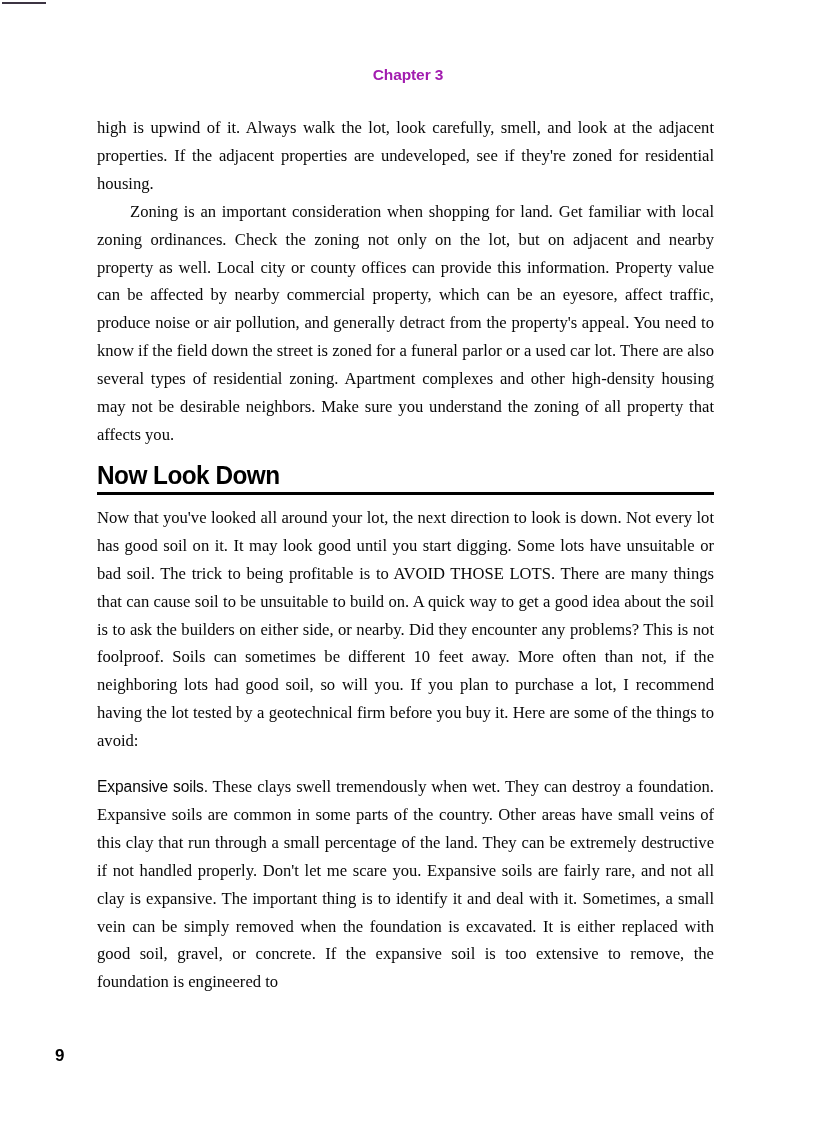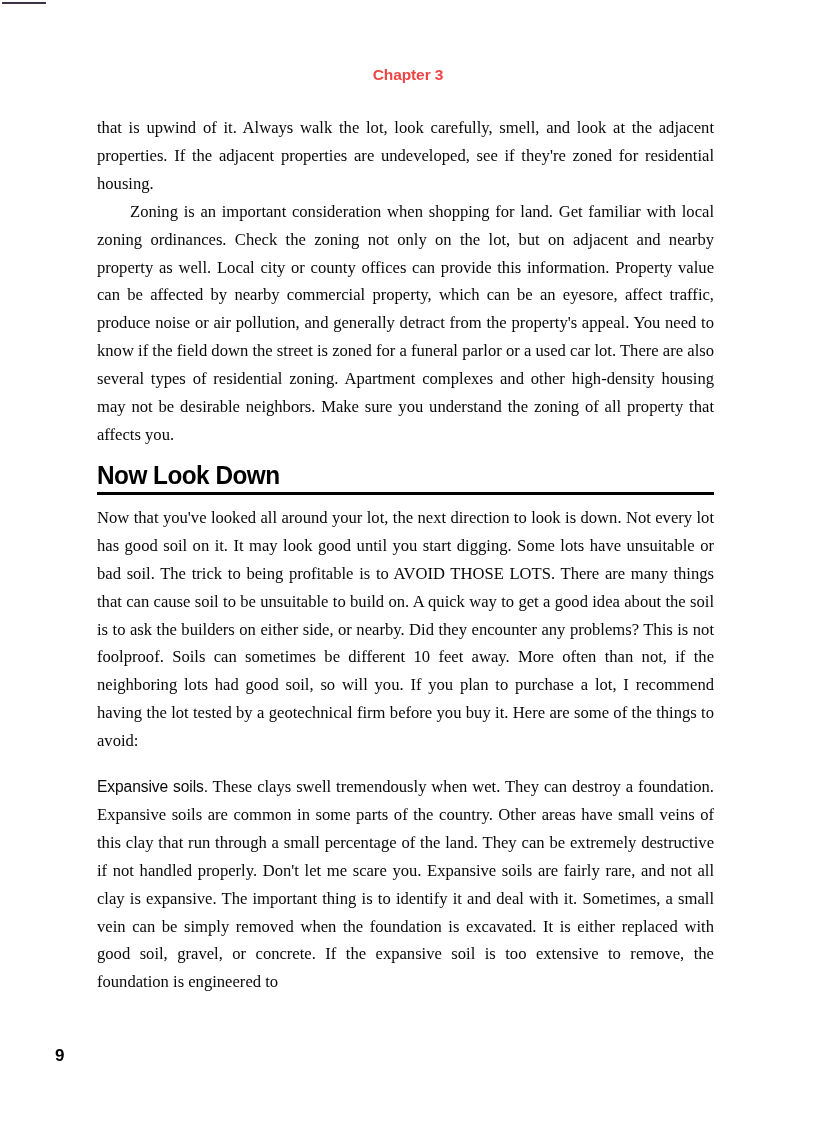--- a/index.html
+++ b/index.html
@@ -39,21 +39,21 @@
   .running-head {
     position: absolute;
     left: 0;
     top: 66px;
     width: 816px;
     text-align: center;
     font-family: "Liberation Sans", "DejaVu Sans", sans-serif;
     font-weight: bold;
     font-size: 15.5px;
     letter-spacing: -0.1px;
-    color: #ef4444;
+    color: #a21caf;
   }
 
   
   .column {
     position: absolute;
     left: 97px;
     top: 114px;
     width: 617px;
   }
 
@@ -123,21 +123,21 @@
 <body>
 
 <div class="scan-edge-artifact"></div>
 
 <div class="page">
 
   <div class="running-head">Chapter 3</div>
 
   <div class="column">
 
-    <p class="body-text">that is upwind of it. Always walk the lot, look carefully, smell, and look at the adjacent properties. If the adjacent properties are undeveloped, see if they're zoned for residential housing.</p>
+    <p class="body-text">high is upwind of it. Always walk the lot, look carefully, smell, and look at the adjacent properties. If the adjacent properties are undeveloped, see if they're zoned for residential housing.</p>
 
     <p class="body-text indent">Zoning is an important consideration when shopping for land. Get familiar with local zoning ordinances. Check the zoning not only on the lot, but on adjacent and nearby property as well. Local city or county offices can provide this information. Property value can be affected by nearby commercial property, which can be an eyesore, affect traffic, produce noise or air pollution, and generally detract from the property's appeal. You need to know if the field down the street is zoned for a funeral parlor or a used car lot. There are also several types of residential zoning. Apartment complexes and other high-density housing may not be desirable neighbors. Make sure you understand the zoning of all property that affects you.</p>
 
     <div class="section-heading-wrap">
       <h2 class="section-heading">Now Look Down</h2>
       <div class="heading-rule"></div>
     </div>
 
     <p class="body-text">Now that you've looked all around your lot, the next direction to look is down. Not every lot has good soil on it. It may look good until you start digging. Some lots have unsuitable or bad soil. The trick to being profitable is to AVOID THOSE LOTS. There are many things that can cause soil to be unsuitable to build on. A quick way to get a good idea about the soil is to ask the builders on either side, or nearby. Did they encounter any problems? This is not foolproof. Soils can sometimes be different 10 feet away. More often than not, if the neighboring lots had good soil, so will you. If you plan to purchase a lot, I recommend having the lot tested by a geotechnical firm before you buy it. Here are some of the things to avoid:</p>
 

